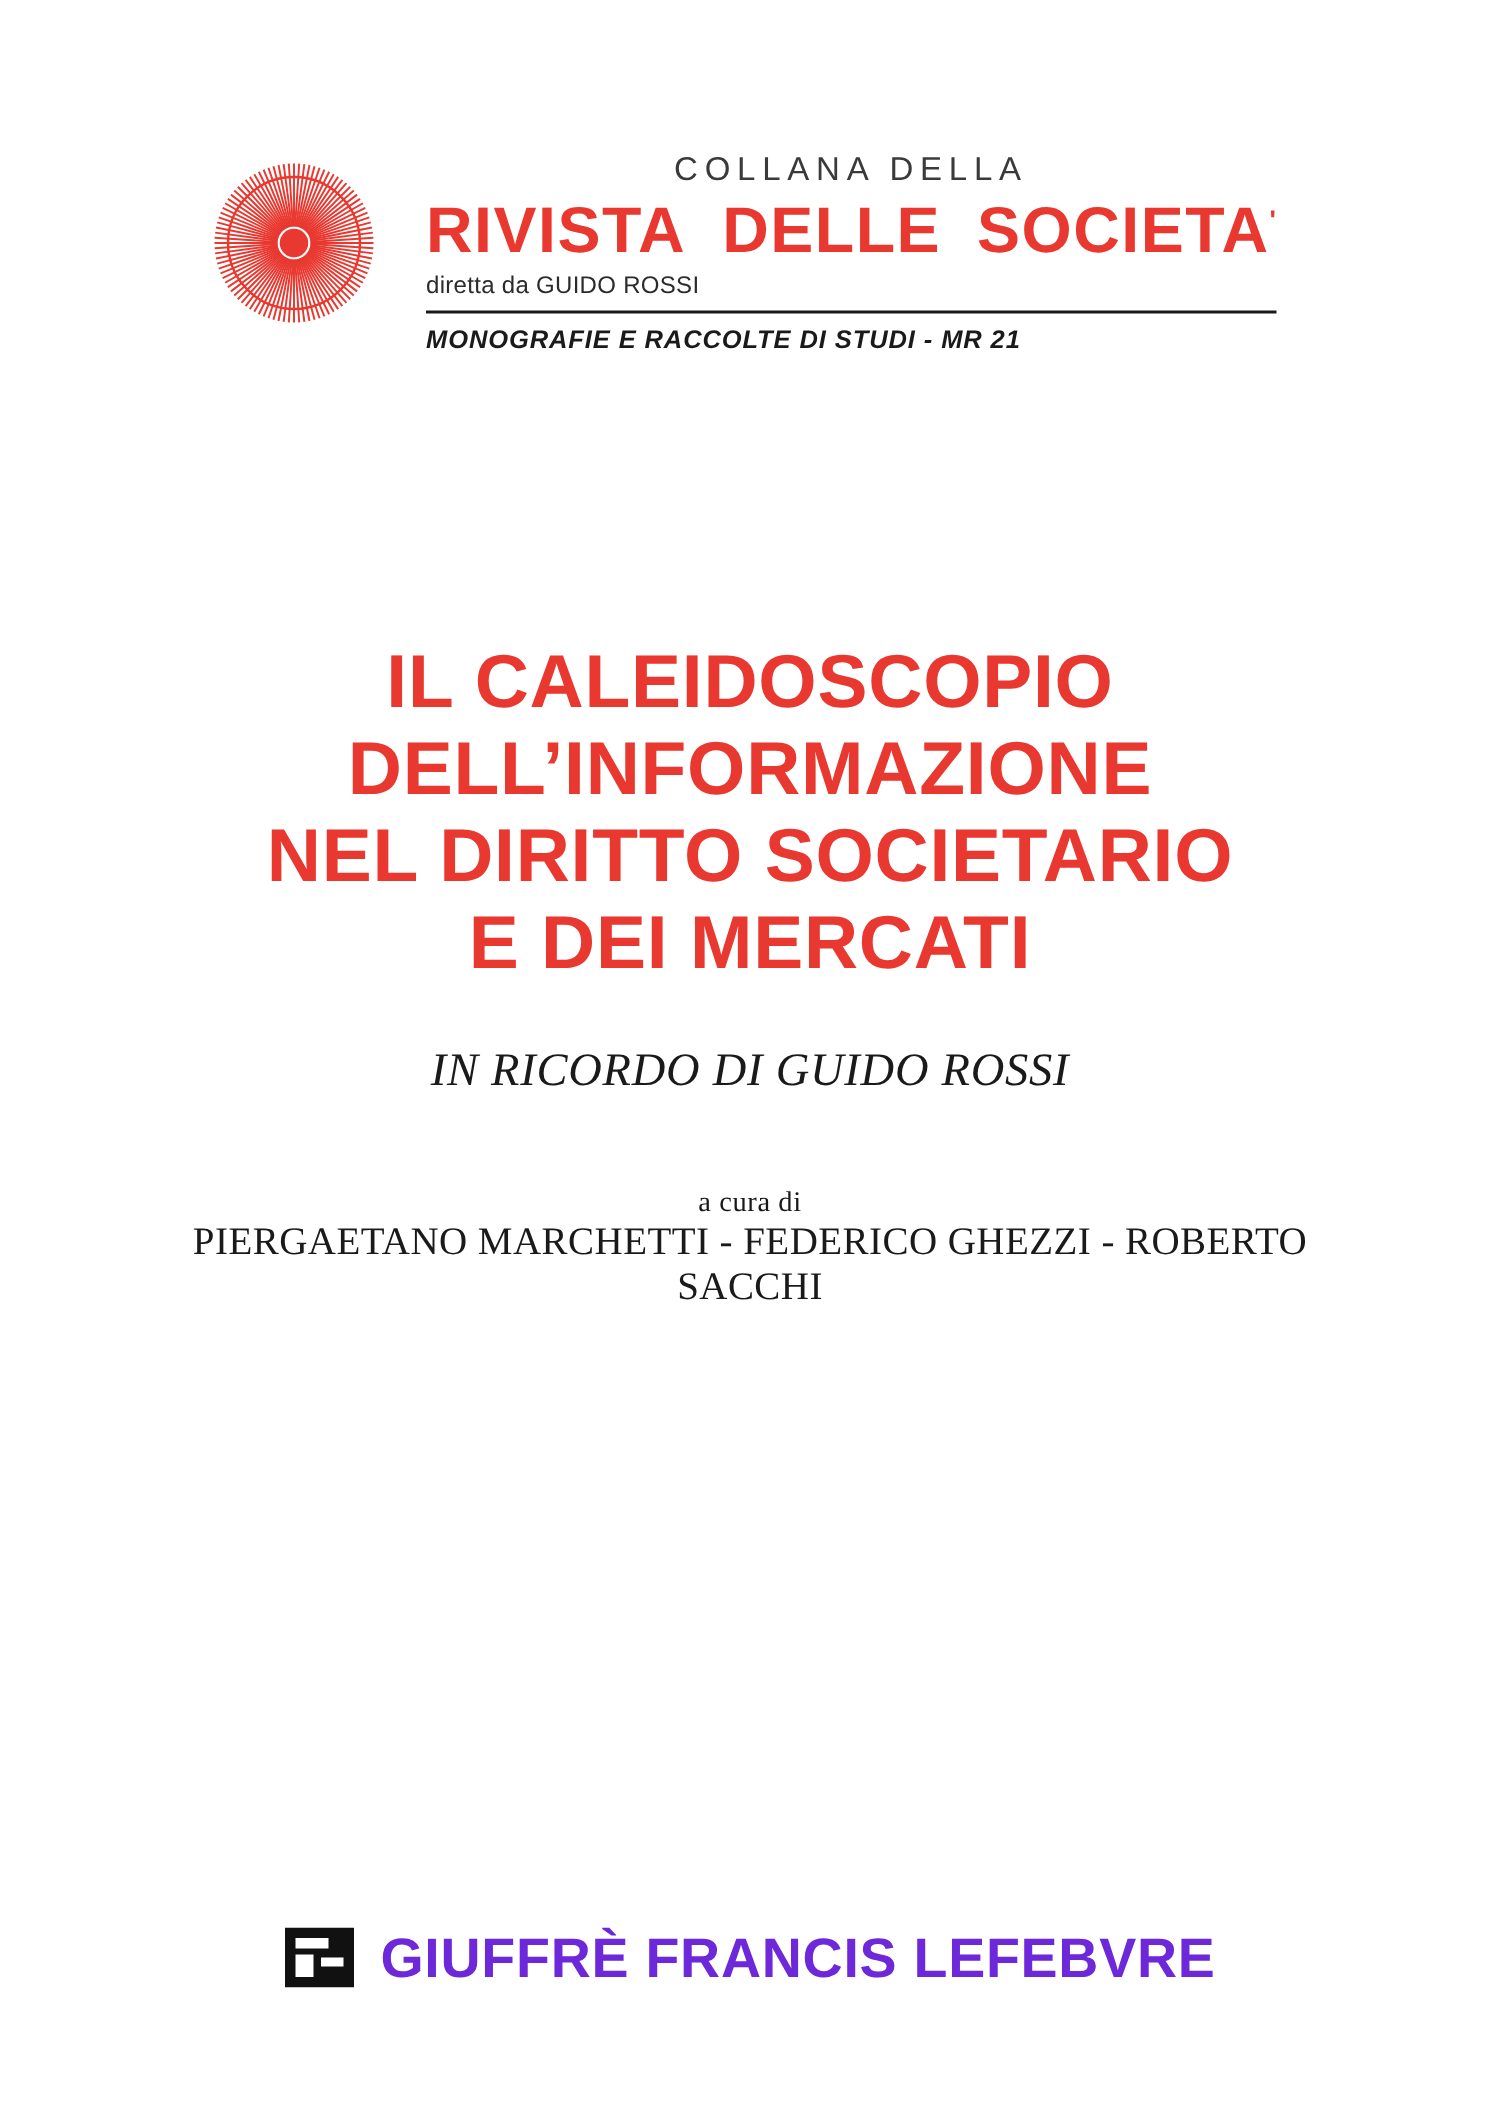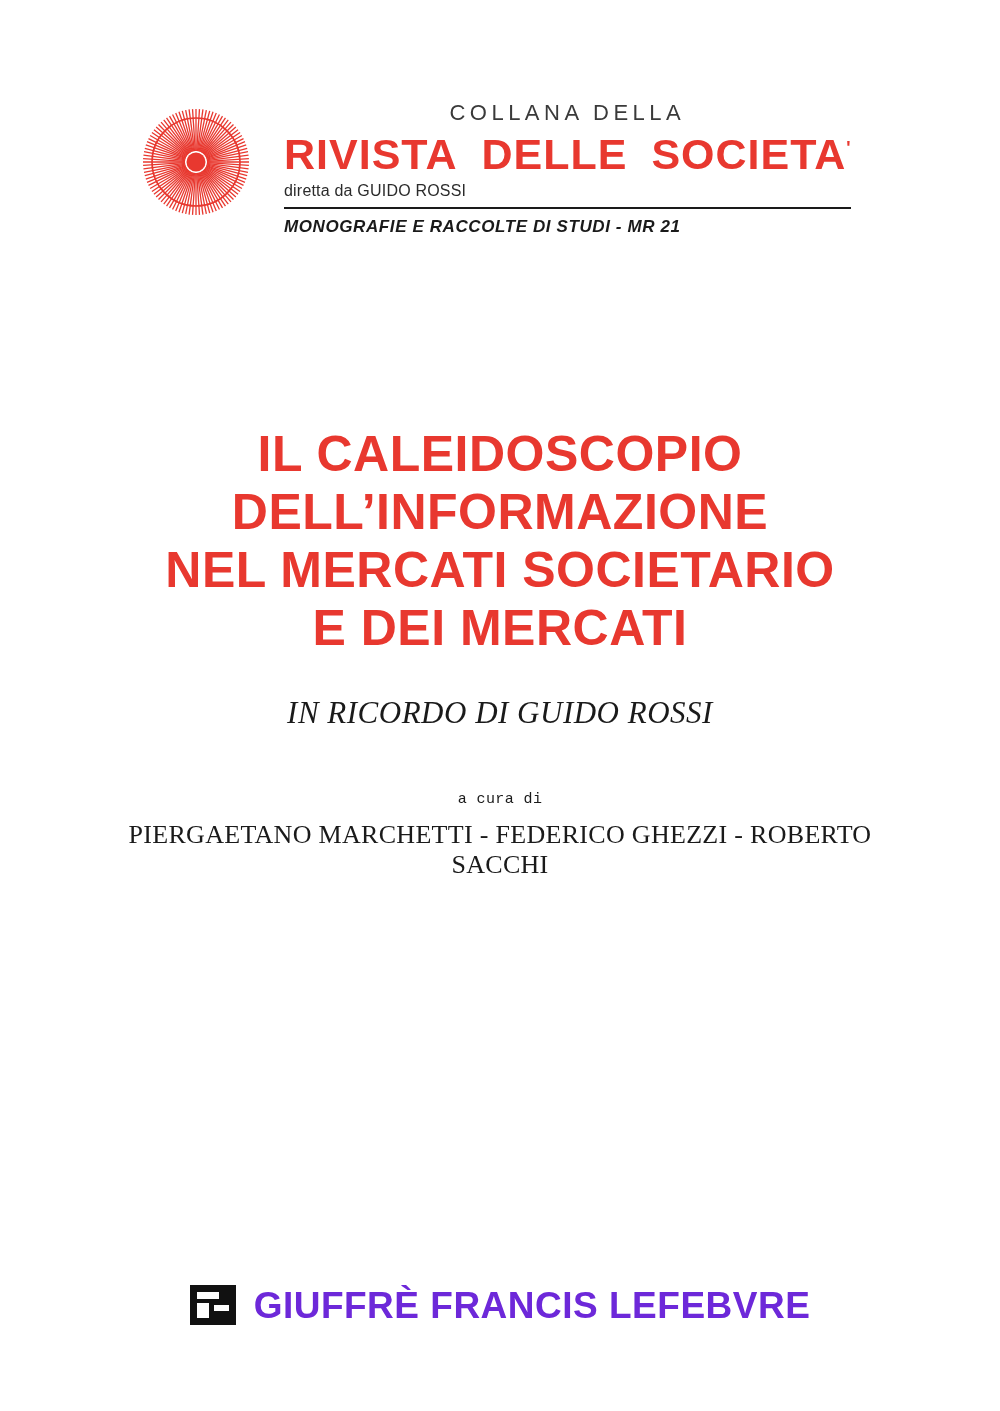--- a/index.html
+++ b/index.html
@@ -115,27 +115,27 @@
     letter-spacing: 0.5px;
     color: #1a1a1a;
     text-align: center;
   }
 
   .editors {
     margin-top: 60px;
     text-align: center;
   }
   .acuradi {
-    font-family: Liberation Mono, monospace;
-    font-size: 15px;
+    font-family: Liberation Serif, serif;
+    font-size: 19px;
     color: #1a1a1a;
     letter-spacing: 0.4px;
   }
   .editor-names {
-    margin-top: 12px;
+    margin-top: 0;
     font-family: "Liberation Serif", serif;
     font-size: 26px;
     letter-spacing: 0.3px;
     color: #1a1a1a;
   }
 
   
   .publisher {
     position: absolute;
     left: 0;
@@ -279,21 +279,21 @@
     <div class="diretta">diretta da GUIDO ROSSI</div>
     <hr class="rule">
     <div class="monografie">MONOGRAFIE E RACCOLTE DI STUDI - MR 21</div>
   </div>
 </div>
 
 <div class="title-block">
   <h1 class="main-title">
     <span class="line">IL CALEIDOSCOPIO</span>
     <span class="line">DELL’INFORMAZIONE</span>
-    <span class="line">NEL MERCATI SOCIETARIO</span>
+    <span class="line">NEL DIRITTO SOCIETARIO</span>
     <span class="line">E DEI MERCATI</span>
   </h1>
 
   <div class="subtitle">IN RICORDO DI GUIDO ROSSI</div>
 
   <div class="editors">
     <div class="acuradi">a cura di</div>
     <div class="editor-names">PIERGAETANO MARCHETTI - FEDERICO GHEZZI - ROBERTO SACCHI</div>
   </div>
 </div>

